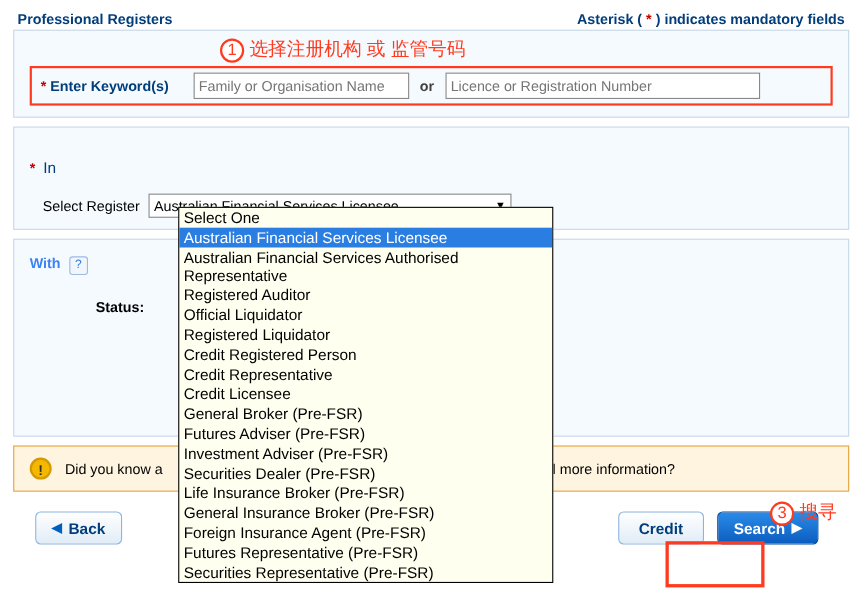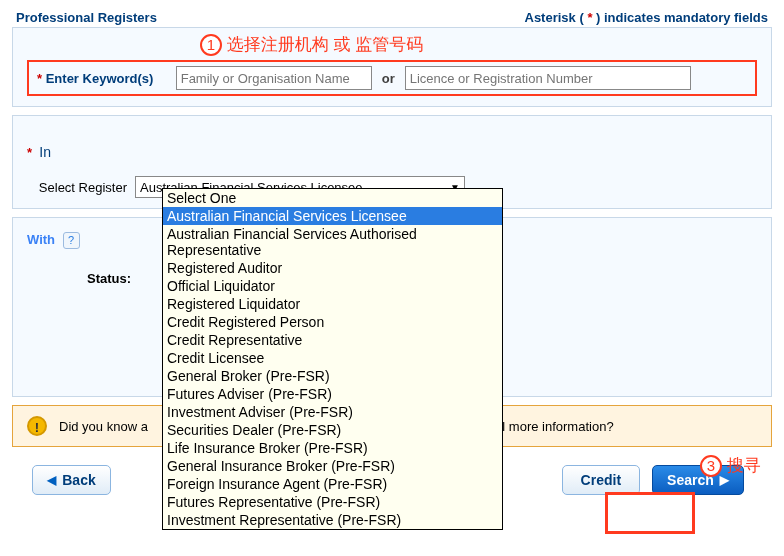--- a/index.html
+++ b/index.html
@@ -105,21 +105,21 @@
       <div class="opt">Credit Representative</div>
       <div class="opt">Credit Licensee</div>
       <div class="opt">General Broker (Pre-FSR)</div>
       <div class="opt">Futures Adviser (Pre-FSR)</div>
       <div class="opt">Investment Adviser (Pre-FSR)</div>
       <div class="opt">Securities Dealer (Pre-FSR)</div>
       <div class="opt">Life Insurance Broker (Pre-FSR)</div>
       <div class="opt">General Insurance Broker (Pre-FSR)</div>
       <div class="opt">Foreign Insurance Agent (Pre-FSR)</div>
       <div class="opt">Futures Representative (Pre-FSR)</div>
-      <div class="opt">Investment Representative (Pre-FSR)</div>
+      <div class="opt">Securities Representative (Pre-FSR)</div>
     </div>
 
   <div class="with-panel">
     <div class="with-section">
       <span class="with-lbl">With</span>
       <span class="help-ic">?</span>
       <div class="status-row">Status:</div>
     </div>
   </div>
 

